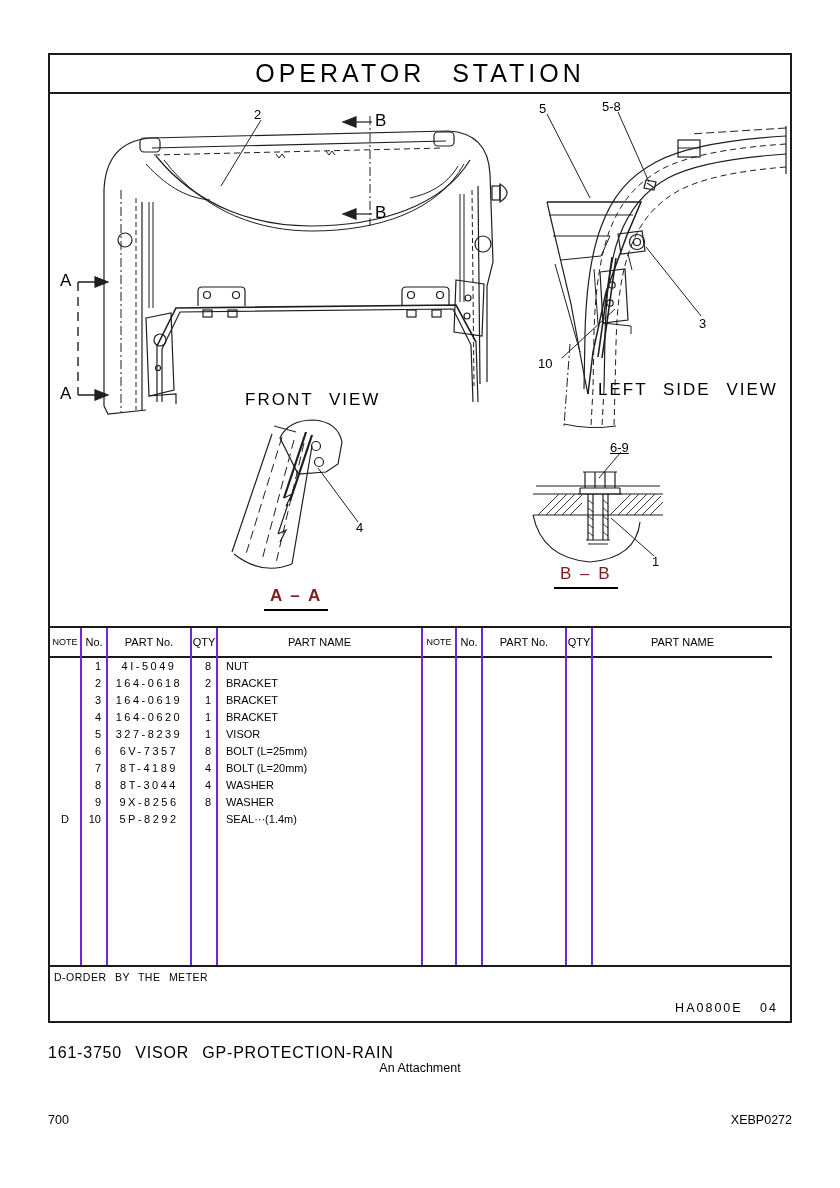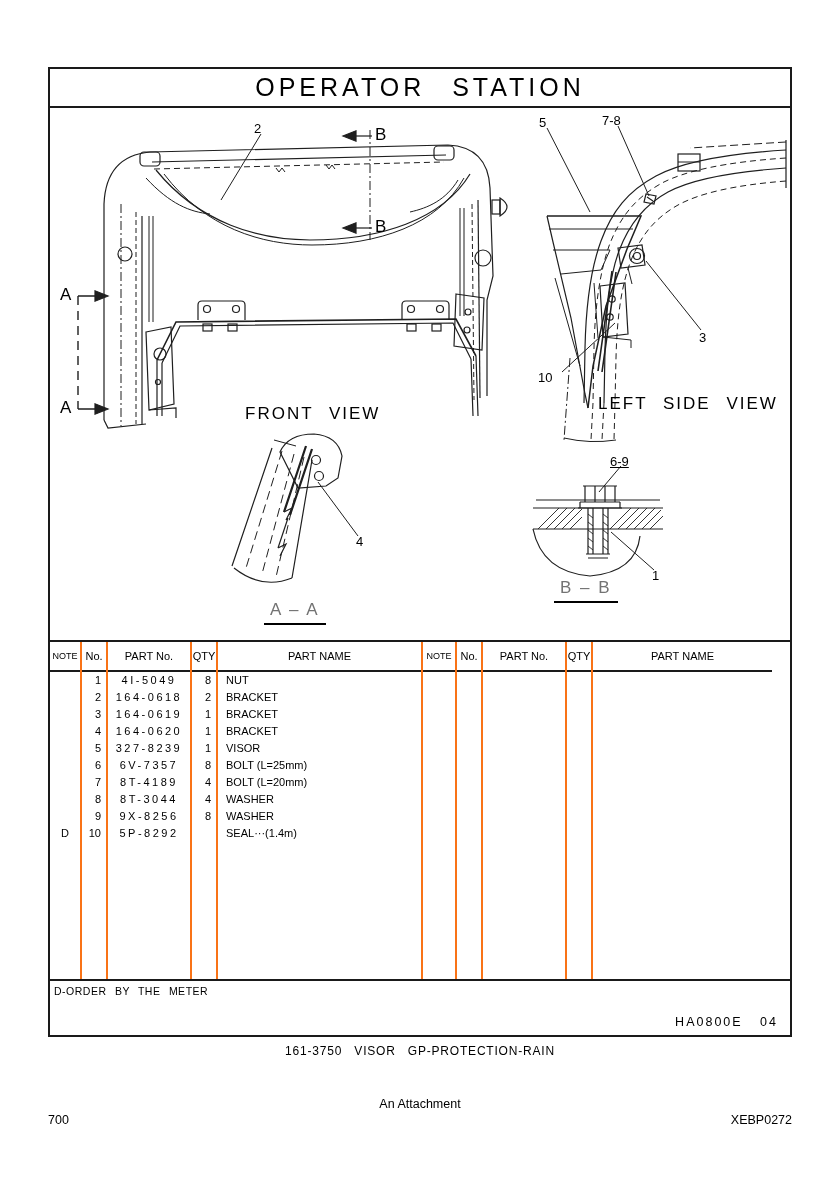--- a/index.html
+++ b/index.html
@@ -1,37 +1,37 @@
 <!DOCTYPE html>
 <html><head>
 <meta charset="utf-8">
 <style>
   * { margin:0; padding:0; box-sizing:border-box; }
   body { background:#fff; font-family:"Liberation Sans", sans-serif; color:#111; }
   .page { position:relative; width:840px; height:1188px; background:#fff; overflow:hidden; }
 
-  .main-box { position:absolute; left:48px; top:67px; width:744px; height:970px;
+  .main-box { position:absolute; left:48px; top:53px; width:744px; height:970px;
               border:2px solid #1a1a1a; display:flex; flex-direction:column; }
 
   .title-bar { height:39px; border-bottom:2px solid #1a1a1a; display:flex;
                align-items:center; justify-content:center; font-size:25px;
                letter-spacing:4px; word-spacing:16px; color:#000; }
 
   .drawing-area { position:relative; height:532px; }
   .drawing-area svg { position:absolute; left:0; top:0; }
 
   .callout { position:absolute; font-size:13px; color:#000; }
   .sec-letter { position:absolute; font-size:17px; color:#000; }
   .view-label { position:absolute; font-size:17px; letter-spacing:2px; word-spacing:9px; color:#000; }
   .section-label { position:absolute; font-size:17px; letter-spacing:2px;
-                   border-bottom:2px solid #000; padding:0 6px 3px 6px; color:#737373; }
+                   border-bottom:2px solid #000; padding:0 6px 3px 6px; color:#7f1d1d; }
 
   .ptable { height:341px; border-top:2px solid #1a1a1a; border-bottom:2px solid #1a1a1a;
             display:flex; }
-  .col { border-right:2px solid #f97316; display:flex; flex-direction:column; }
+  .col { border-right:2px solid #6d28d9; display:flex; flex-direction:column; }
   .col.last { border-right:none; }
   .hcell { height:30px; border-bottom:2px solid #1a1a1a; display:flex;
            align-items:center; justify-content:center; font-size:11px; color:#000; }
   .hcell.small { font-size:9px; }
   .cell { height:17px; font-size:11px; line-height:17px; color:#000; white-space:nowrap; overflow:visible; }
   .cell.center { text-align:center; }
   .cell.right  { text-align:right; padding-right:5px; }
   .cell.partno { text-align:center; letter-spacing:2.5px; }
   .cell.name   { text-align:left; padding-left:8px; }
 
@@ -39,24 +39,24 @@
   .w-qty1 { width:26px; }   .w-name1 { width:205px; }
   .w-note2 { width:34px; }  .w-no2 { width:26px; }  .w-pn2 { width:84px; }
   .w-qty2 { width:26px; }   .w-name2 { width:179px; }
 
   .bottom-strip { flex:1; position:relative; }
   .order-note { position:absolute; left:4px; top:4px; font-size:10.5px;
                 letter-spacing:0.5px; word-spacing:5px; color:#000; }
   .doc-code { position:absolute; right:12px; bottom:6px; font-size:12.5px;
               letter-spacing:2px; word-spacing:12px; color:#000; }
 
-  .caption1 { position:absolute; left:48px; top:1044px; width:744px; text-align:center;
-              font-size:12px; letter-spacing:0.8px; word-spacing:8px; color:#000; }
+  .caption1 { position:absolute; left:48px; top:1044px; width:744px; 
+              font-size:16px; letter-spacing:0.8px; word-spacing:8px; color:#000; }
   .caption2 { position:absolute; left:48px; top:1061px; width:744px; text-align:center;
-              font-size:12.5px; color:#000;margin-top:36px; }
+              font-size:12.5px; color:#000; }
   .page-num { position:absolute; left:48px; top:1113px; font-size:12.5px; color:#000; }
   .form-num { position:absolute; right:48px; top:1113px; font-size:12.5px; color:#000; }
 </style>
 </head>
 <body>
 
 <div class="page">
 
   <div class="main-box">
 
@@ -202,27 +202,27 @@
       </svg>
 
       <span class="callout" style="left:204px; top:13px;">2</span>
       <span class="sec-letter" style="left:325px; top:17px;">B</span>
       <span class="sec-letter" style="left:325px; top:109px;">B</span>
       <span class="sec-letter" style="left:10px; top:177px;">A</span>
       <span class="sec-letter" style="left:10px; top:290px;">A</span>
       <span class="view-label" style="left:195px; top:296px;">FRONT VIEW</span>
 
       <span class="callout" style="left:489px; top:7px;">5</span>
-      <span class="callout" style="left:552px; top:5px;">7-8</span>
+      <span class="callout" style="left:552px; top:5px;">5-8</span>
       <span class="callout" style="left:649px; top:222px;">3</span>
       <span class="callout" style="left:488px; top:262px;">10</span>
       <span class="view-label" style="left:548px; top:286px;">LEFT SIDE VIEW</span>
 
       <span class="callout" style="left:306px; top:426px;">4</span>
-      <span class="section-label" style="left:214px; top:492px;">A – A</span>
+      <span class="section-label" style="left:214px; top:492px;font-weight:bold;">A – A</span>
 
       <span class="callout" style="left:560px; top:346px;text-decoration:underline;">6-9</span>
       <span class="callout" style="left:602px; top:460px;">1</span>
       <span class="section-label" style="left:504px; top:470px;">B – B</span>
     </div>
 
     <div class="ptable">
 
       <div class="col w-note1">
         <div class="hcell small">NOTE</div>

